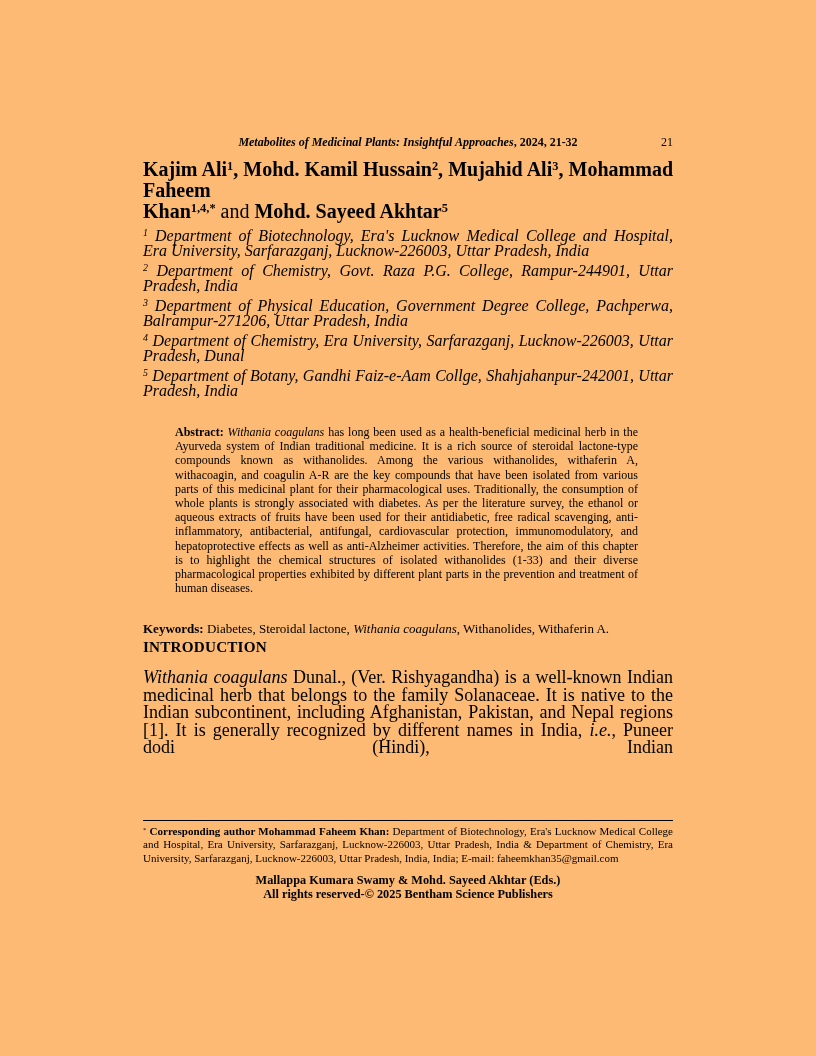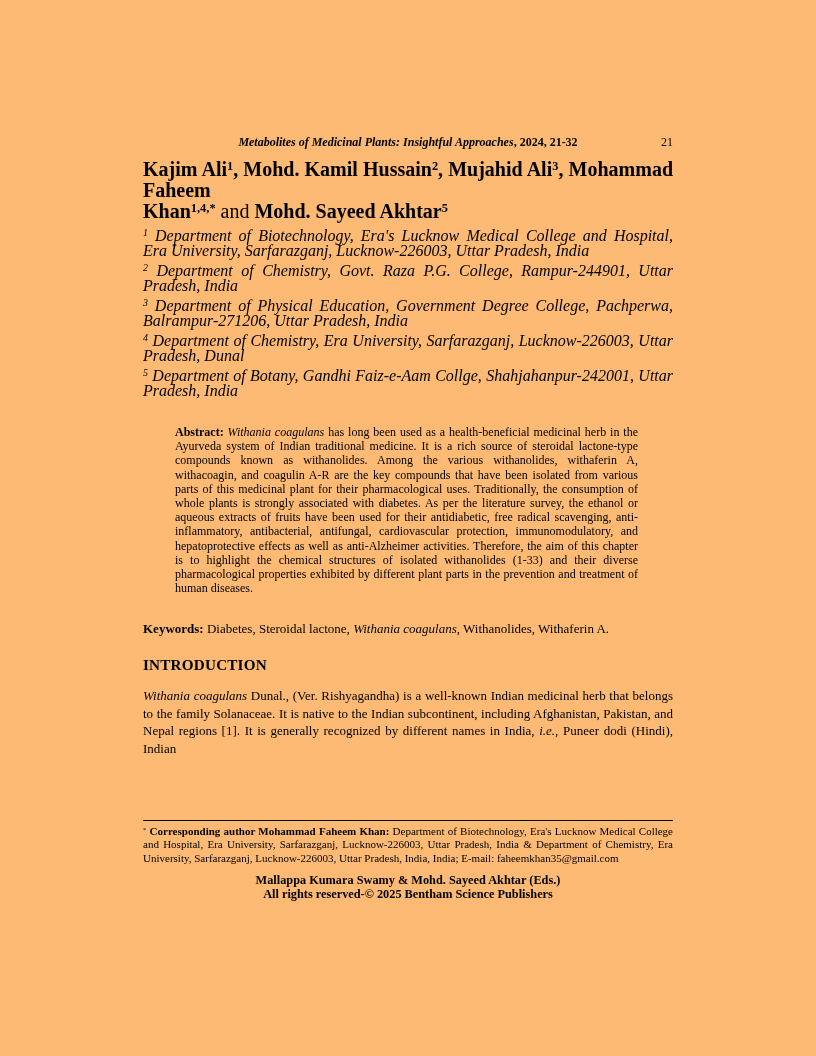--- a/index.html
+++ b/index.html
@@ -76,28 +76,27 @@
     line-height: 14.2px;
     text-align: justify;
   }
   .keywords {
     margin-top: 25px;
     font-size: 13px;
     line-height: 17.5px;
     text-align: justify;
   }
   .section-heading {
-    margin-top: 18px;
     font-size: 15.2px;
     font-weight: bold;
     letter-spacing: 0.2px;
   }
   .intro-para {
     margin-top: 13px;
-    font-size: 13px;
+    font-size: 18px;
     line-height: 17.6px;
     text-align: justify;
     text-align-last: justify;
   }
   .footer-block {
     position: absolute;
     left: 143px;
     right: 143px;
     top: 820px;
   }

